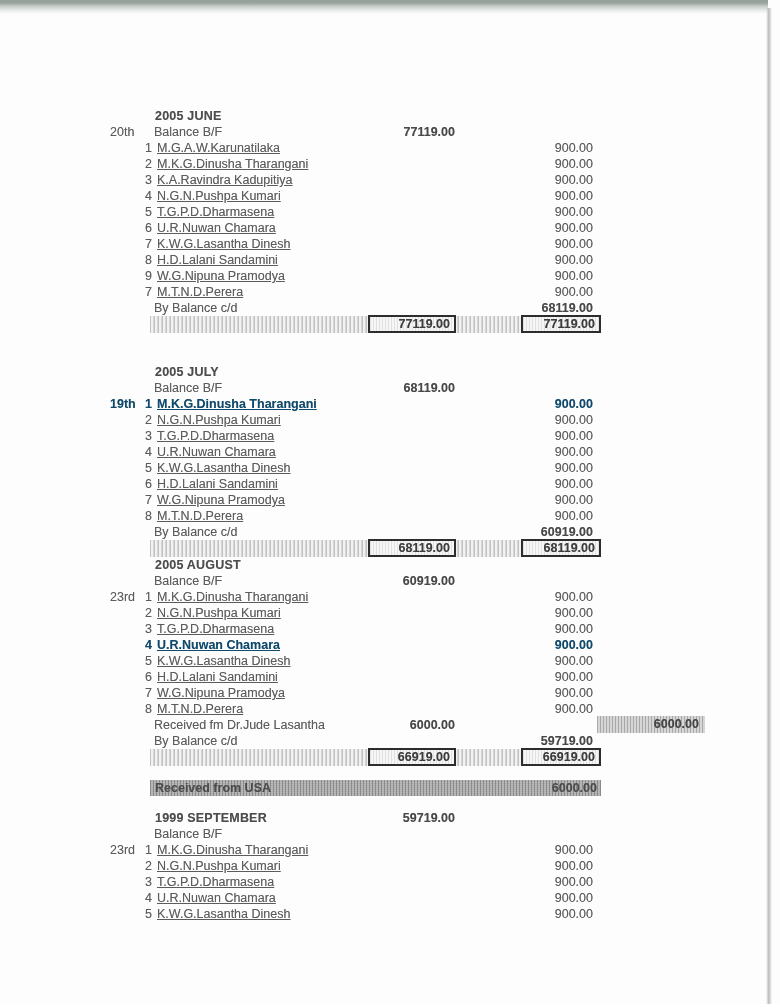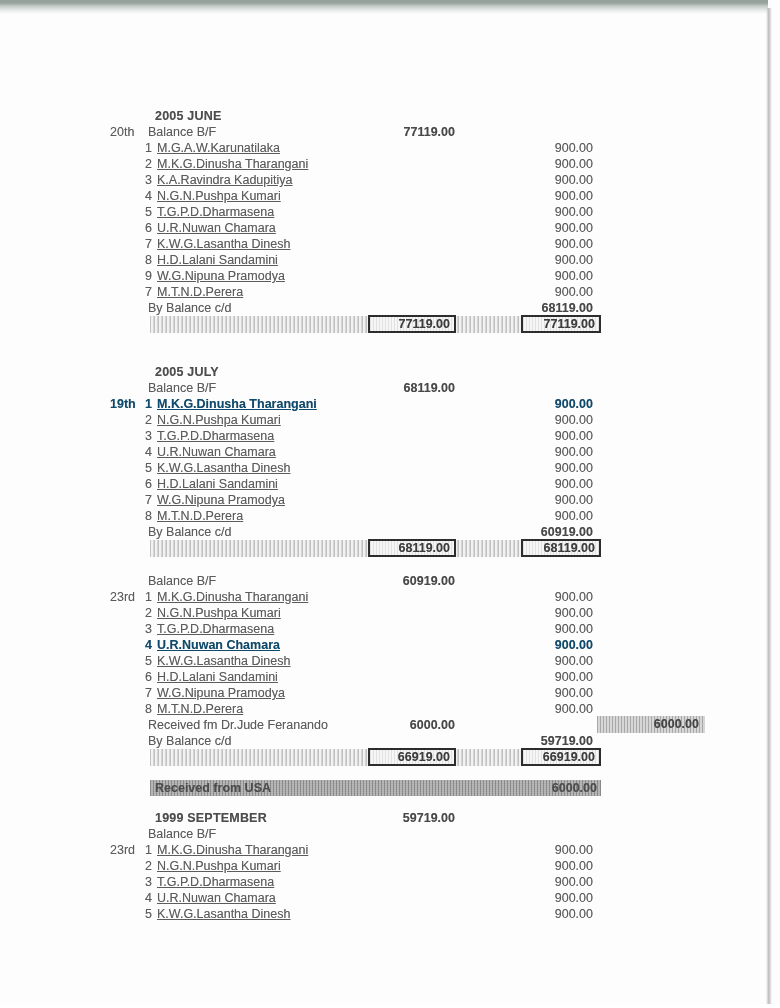--- a/index.html
+++ b/index.html
@@ -15,21 +15,21 @@
   .right-edge{
     position:absolute;top:8px;right:8px;width:6px;height:1000px;
     background:linear-gradient(90deg,rgba(190,190,190,0),#bdbdbd 45%,#d2d2d2 65%,rgba(225,225,225,0));
   }
   .ledger{position:absolute;top:108px;left:0;width:780px;}
   .sec{}
   .ln{position:relative;height:16px;}
   .t{position:absolute;top:0;white-space:nowrap;text-shadow:0 0 .5px rgba(110,110,110,.55);}
   .date{left:110px;}
   .title{left:155px;font-weight:bold;color:#4d4d4d;letter-spacing:.2px;}
-  .name0{left:148px;}
+  .name0{left:154px;}
   .num{left:126px;width:26px;text-align:right;}
   .name{left:157px;text-decoration:underline;}
   .mid{left:345px;width:110px;text-align:right;}
   .rgt{left:503px;width:90px;text-align:right;}
   .b{font-weight:bold;color:#484848;}
   .bold-row .t{font-weight:bold;color:#0c4a6e;}
   .band{
     position:relative;margin-left:150px;width:451px;height:17px;
     background-color:#e3e3e3;
     background-image:repeating-linear-gradient(90deg,rgba(125,125,125,.32) 0 1px,rgba(255,255,255,.55) 1px 3px,rgba(160,160,160,.22) 3px 4px);
@@ -126,21 +126,21 @@
         </div>
         <div class="ln">
           <span class="t name0">By Balance c/d</span>
           <span class="t rgt b">68119.00</span>
         </div>
         <div class="band">
           <span class="t boxv box1">77119.00</span>
           <span class="t boxv box2">77119.00</span>
         </div>
       </div>
-      <div class="sec" style="margin-bottom: 16px;">
+      <div class="sec" style="">
         <div class="ln">
           <span class="t title">2005 JULY</span>
         </div>
         <div class="ln">
           <span class="t name0">Balance B/F</span>
           <span class="t mid b">68119.00</span>
         </div>
         <div class="ln bold-row">
           <span class="t date">19th</span>
           <span class="t num">1</span>
@@ -186,20 +186,23 @@
           <span class="t name0">By Balance c/d</span>
           <span class="t rgt b">60919.00</span>
         </div>
         <div class="band">
           <span class="t boxv box1">68119.00</span>
           <span class="t boxv box2">68119.00</span>
         </div>
       </div>
       <div class="sec" style="margin-bottom: 14px;">
         <div class="ln">
+          <span class="t title">2005 AUGUST</span>
+        </div>
+        <div class="ln">
           <span class="t name0">Balance B/F</span>
           <span class="t mid b">60919.00</span>
         </div>
         <div class="ln">
           <span class="t date">23rd</span>
           <span class="t num">1</span>
           <span class="t name">M.K.G.Dinusha Tharangani</span>
           <span class="t rgt">900.00</span>
         </div>
         <div class="ln">
@@ -231,21 +234,21 @@
           <span class="t num">7</span>
           <span class="t name">W.G.Nipuna Pramodya</span>
           <span class="t rgt">900.00</span>
         </div>
         <div class="ln">
           <span class="t num">8</span>
           <span class="t name">M.T.N.D.Perera</span>
           <span class="t rgt">900.00</span>
         </div>
         <div class="ln">
-          <span class="t name0">Received fm Dr.Jude Feranando</span>
+          <span class="t name0">Received fm Dr.Jude Lasantha</span>
           <span class="t mid b">6000.00</span>
           <span class="t shade6">6000.00</span>
         </div>
         <div class="ln">
           <span class="t name0">By Balance c/d</span>
           <span class="t rgt b">59719.00</span>
         </div>
         <div class="band">
           <span class="t boxv box1">66919.00</span>
           <span class="t boxv box2">66919.00</span>

